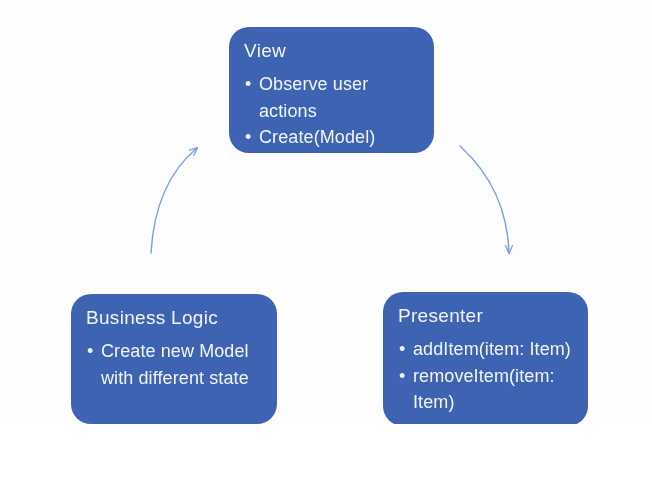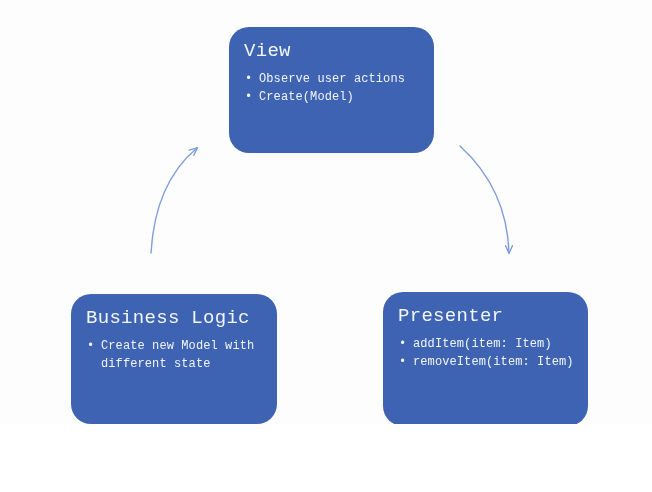--- a/index.html
+++ b/index.html
@@ -5,21 +5,21 @@
   html, body {
     margin: 0;
     padding: 0;
   }
   .canvas {
     position: relative;
     width: 652px;
     height: 424px;
     background: #fdfdfd;
     overflow: hidden;
-    font-family: Liberation Mono, monospace;
+    font-family: Liberation Sans, sans-serif;
   }
   .arrow-layer {
     position: absolute;
     left: 0;
     top: 0;
     width: 652px;
     height: 492px;
     pointer-events: none;
   }
   .arrow-path {
@@ -43,21 +43,21 @@
   .node-title {
     font-size: 19px;
     font-weight: 400;
     letter-spacing: 0.3px;
     margin: 3px 0 9px 0;
   }
   .bullet-list {
     list-style: none;
     margin: 0;
     padding: 0;
-    font-size: 12px;
+    font-size: 18px;
     line-height: 1.48;
     letter-spacing: 0.1px;
   }
   .bullet-list li {
     position: relative;
     padding-left: 15px;
   }
   .bullet-list li::before {
     content: "\2022";
     position: absolute;

